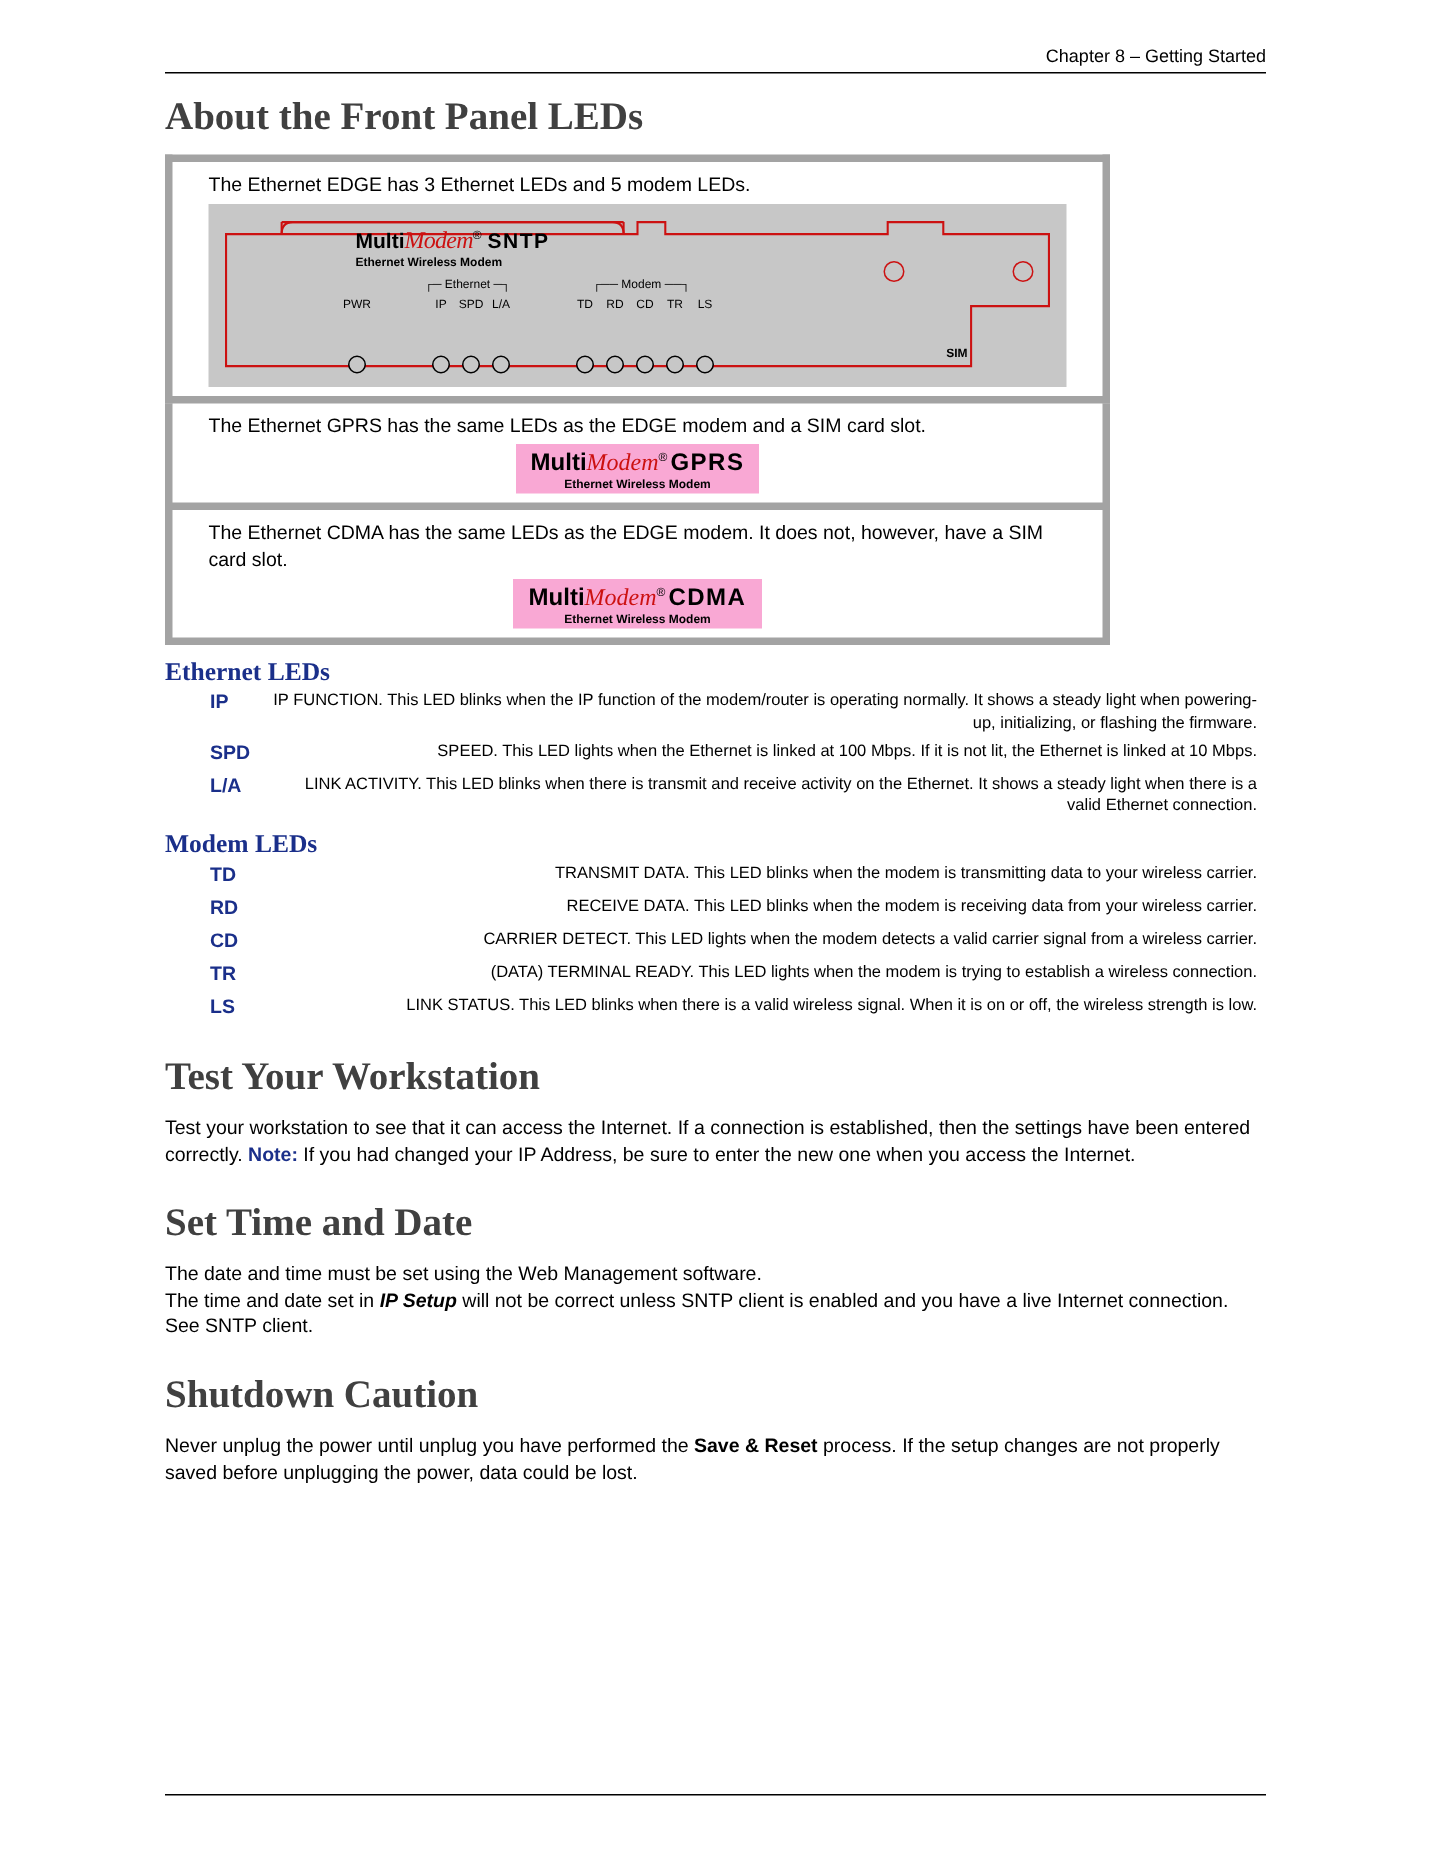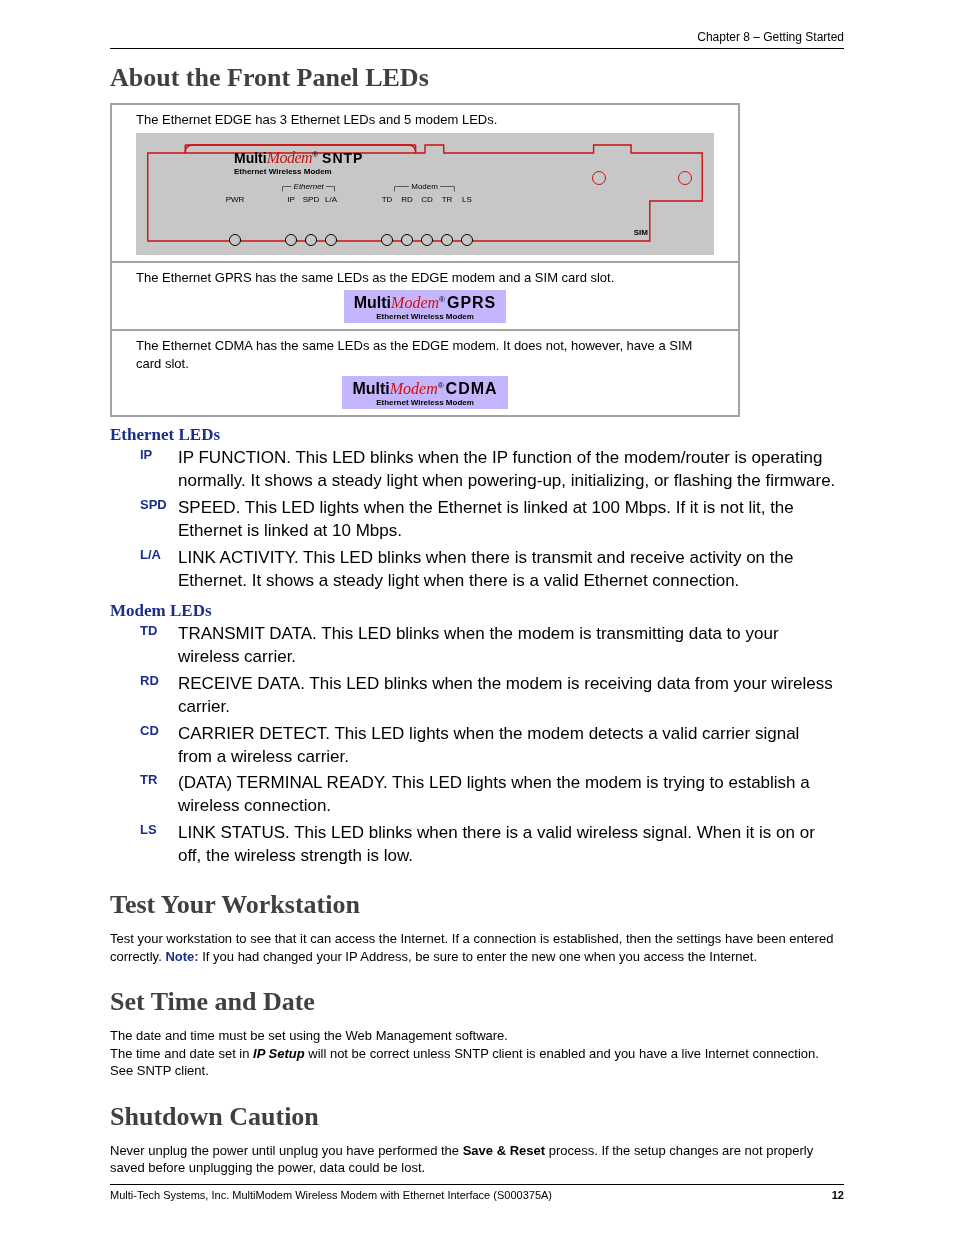--- a/index.html
+++ b/index.html
@@ -9,56 +9,56 @@
   .rule { border: none; border-top: 1.5px solid #000; margin-bottom: 10px; }
   h1.section-title { font-family: Georgia, "Times New Roman", serif; font-weight: bold; color: #404040; font-size: 26px; margin-top: 14px; margin-bottom: 10px; }
   h2.sub-title { font-family: Georgia, "Times New Roman", serif; font-weight: bold; color: #1a2f8a; font-size: 17px; margin-top: 8px; margin-bottom: 2px; }
   .body-text { font-size: 13px; line-height: 1.35; }
   .note-word { color: #1a2f8a; font-weight: bold; margin-top: 35px; }
   .ip-setup { font-style: italic; font-weight: bold; }
   .save-reset { font-weight: bold; }
 
   
   table.panel { border-collapse: collapse; width: 100%; max-width: 630px; margin-left: 0; }
-  table.panel td { border: 2px solid #a3a3a3; padding: 6px 24px; font-size: 13px; vertical-align: top; }
+  table.panel td { border: 5px solid #a3a3a3; padding: 6px 24px; font-size: 13px; vertical-align: top; }
 
   
   .diagram-wrap { background: #c7c7c7; padding: 8px; margin-top: 4px; }
   .device { position: relative; height: 106px; }
   .device svg { width: 100%; height: 106px; display: block; }
   .brand { position: absolute; left: 90px; top: 8px; font-size: 14px; }
   .brand .multi { font-weight: 900; color: #000; font-family: Arial, sans-serif; }
   .brand .modem { font-family: "Brush Script MT", cursive; font-style: italic; color: #c11; font-size: 16px; letter-spacing: -0.5px; }
   .brand .reg { font-size: 8px; vertical-align: super; }
   .brand .variant { font-weight: 900; letter-spacing: 1px; margin-left: 4px; }
   .brand-sub { position: absolute; left: 90px; top: 26px; font-size: 8px; font-weight: bold; }
   .led-row { position: absolute; left: 82px; top: 54px; display: flex; align-items: flex-end; gap: 2px; }
   .led { width: 12px; height: 12px; border: 1.5px solid #000; border-radius: 50%; background: #c7c7c7; }
   .led-label { font-size: 8px; text-align: center; margin-bottom: 2px; }
   .led-col { display: flex; flex-direction: column; align-items: center; width: 18px; gap: 28px; }
-  .eth-caret { position: absolute; left: 136px; top: 41px; font-size: 8px; font-style: italic; }
+  .eth-caret { position: absolute; left: 136px; top: 41px; font-size: 8px; }
   .modem-caret { position: absolute; left: 248px; top: 41px; font-size: 8px; }
   .port { position: absolute; width: 14px; height: 14px; border: 1.5px solid #c11; border-radius: 50%; }
   .port.a { right: 100px; top: 30px; }
   .port.b { right: 14px; top: 30px; }
   .sim-label { position: absolute; right: 58px; bottom: 10px; font-size: 8px; font-weight: bold; }
 
   
   .badge-wrap { text-align: center; margin-top: 4px; }
-  .badge { display: inline-block; background: #c4b5fd; padding: 4px 10px 2px 10px; }
+  .badge { display: inline-block; background: #f9a8d4; padding: 4px 10px 2px 10px; }
   .badge .line1 { font-size: 16px; }
   .badge .multi { font-weight: 900; }
   .badge .modem { font-family: "Brush Script MT", cursive; font-style: italic; color: #c11; }
   .badge .variant { font-weight: 900; letter-spacing: 1px; margin-left: 2px; }
   .badge .line2 { font-size: 8px; font-weight: bold; }
 
   
   .led-def { margin-left: 30px; margin-bottom: 4px; }
   .led-def .code { display: inline-block; width: 38px; font-weight: bold; color: #1a2f8a; font-size: 13px; vertical-align: top; }
-  .led-def .desc { display: inline-block; width: calc(100% - 44px); font-size: 17px; line-height: 1.35; vertical-align: top; }
+  .led-def .desc { display: inline-block; width: calc(100% - 44px); font-size: 11px; line-height: 1.35; vertical-align: top; text-align: right; }
 
   
   .footer { position: absolute; left: 110px; right: 110px; bottom: 34px; }
   .footer-rule { border: none; border-top: 1.5px solid #000; margin-bottom: 4px; }
   .footer-row { display: flex; justify-content: space-between; font-size: 11px; }
   .footer-row .pg { font-weight: bold; }
 </style>
 </head>
 <body>
 
@@ -188,18 +188,14 @@
     <span>The time and date set in </span><span class="ip-setup">IP Setup</span><span> will not be correct unless SNTP client is enabled and you have a live Internet connection. See SNTP client.</span>
   </p>
 
   <h1 class="section-title" style="margin-top:22px">Shutdown Caution</h1>
   <p class="body-text">
     <span>Never unplug the power until unplug you have performed the </span><span class="save-reset">Save &amp; Reset</span><span> process. If the setup changes are not properly saved before unplugging the power, data could be lost.</span>
   </p>
 
   <div class="footer">
     <hr class="footer-rule">
-    <div class="footer-row">
-      <span>Multi-Tech Systems, Inc. MultiModem Wireless Modem with Ethernet Interface (S000375A)</span>
-      <span class="pg">12</span>
-    </div>
   </div>
 </div>
 
 </body></html>

